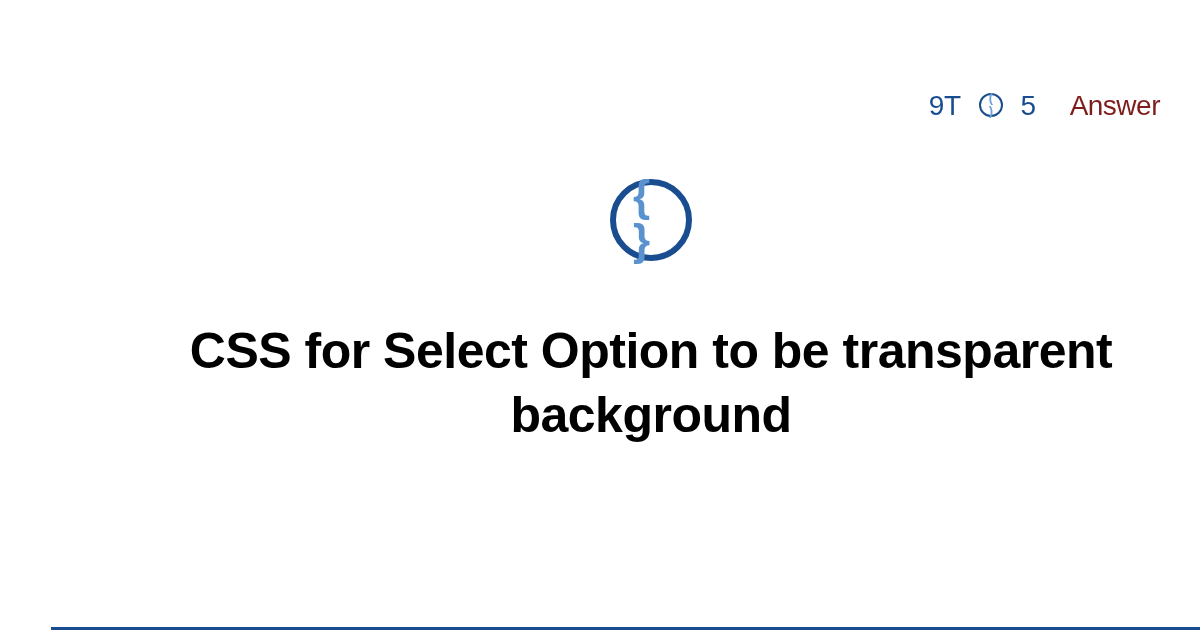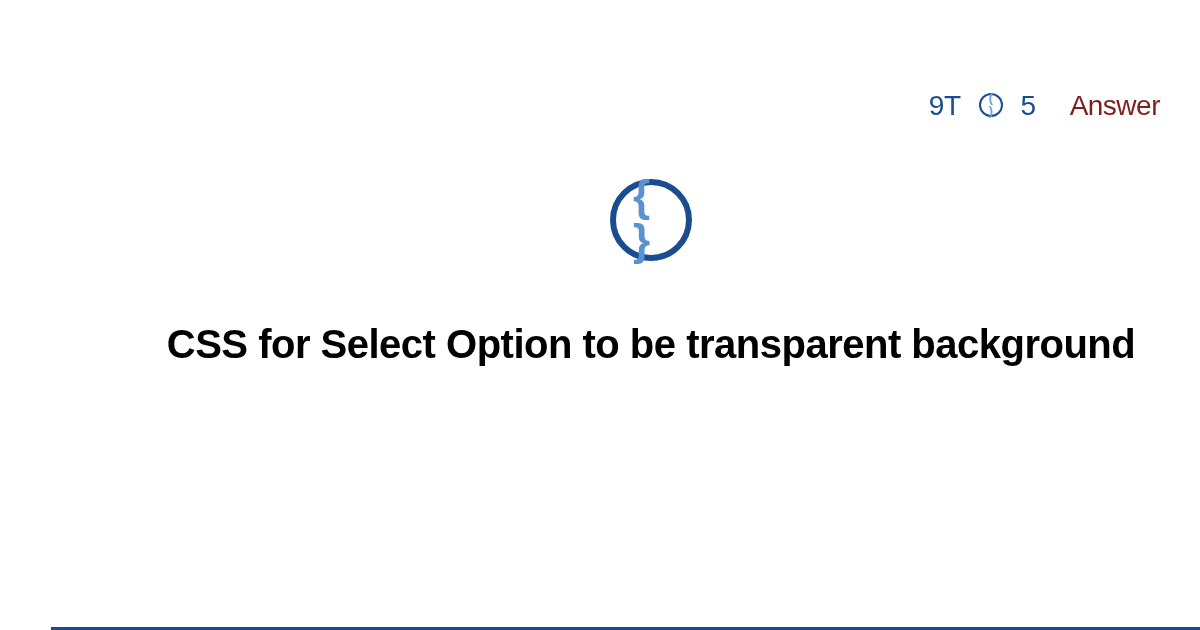--- a/index.html
+++ b/index.html
@@ -80,21 +80,21 @@
       position: relative;
       top: -2px;
     }
     .title {
       position: absolute;
       top: 268px;
       left: 50%;
       transform: translateX(-50%);
       width: 90%;
       text-align: center;
-      font-size: 40px;
+      font-size: 50px;
       font-weight: 700;
       color: #000000;
       line-height: 1.28;
       letter-spacing: -0.5px;
     }
     .bottom-bar {
       position: absolute;
       bottom: 0;
       left: 0;
       width: 100%;

